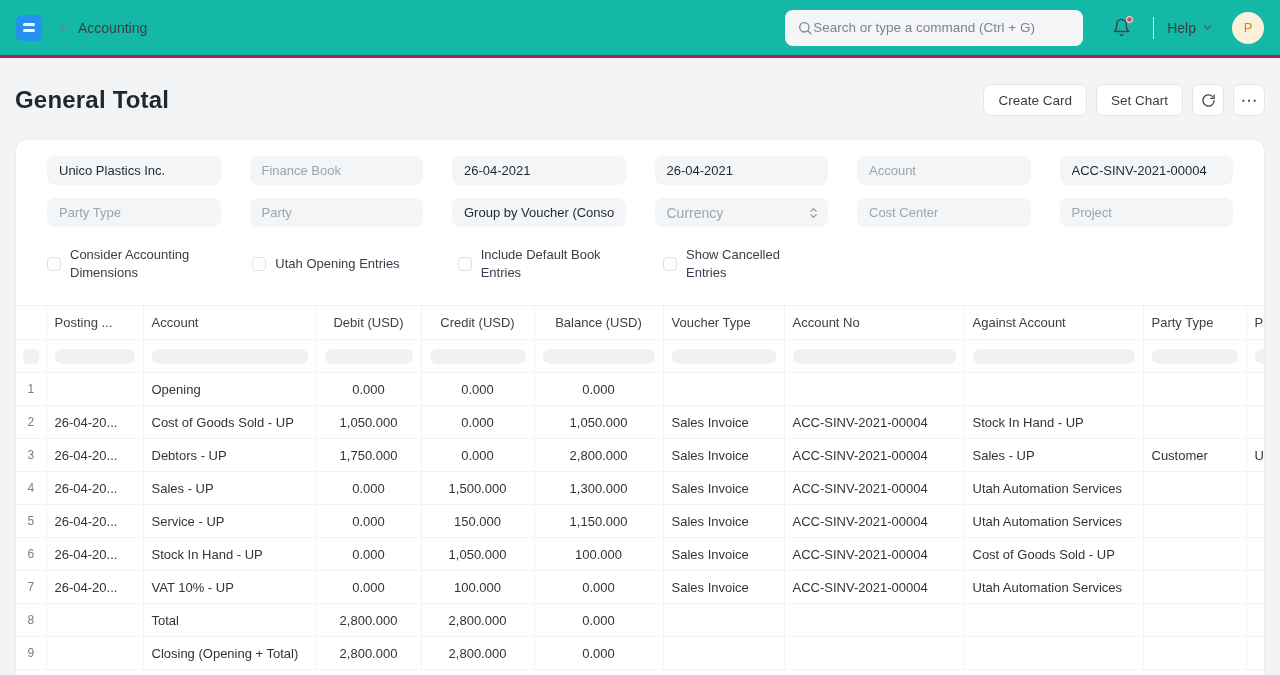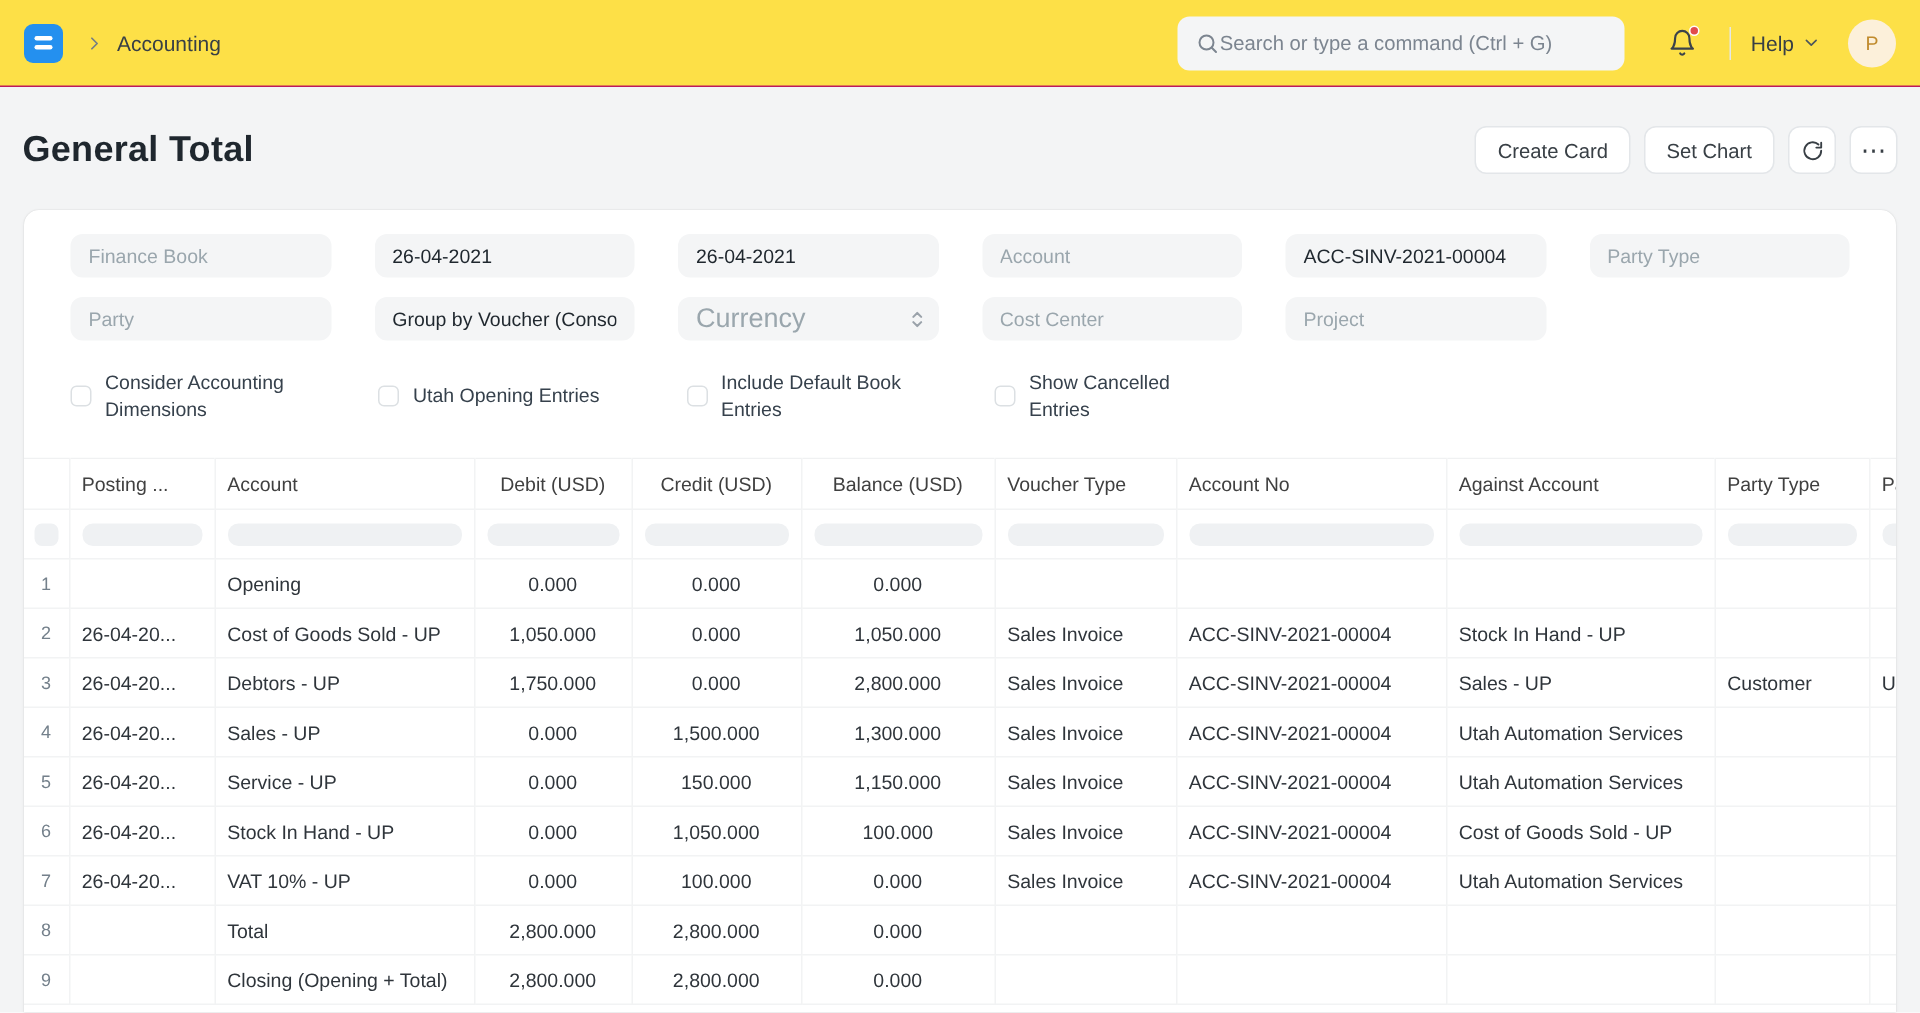--- a/index.html
+++ b/index.html
@@ -1,20 +1,20 @@
 <!DOCTYPE html>
 <html><head>
 <meta charset="utf-8">
 <style>
   * { box-sizing: border-box; margin: 0; padding: 0; }
   html,body { width:1280px; height:675px; overflow:hidden; }
   body { font-family:"Liberation Sans", sans-serif; background:#f3f4f5; color:#383f45; }
 
   
-  .navbar { height:58px; background:#fde047; border-bottom:1px solid #be185d;
+  .navbar { height:58px; background:#14b8a6; border-bottom:3px solid #be185d;
             display:flex; align-items:center; padding:12px 16px; }
   .logo { width:26px; height:26px; background:#2490ef; border-radius:6px;
           display:flex; flex-direction:column; justify-content:center; align-items:center;
           gap:3px; cursor:pointer; flex:none; }
   .logo i { display:block; width:12px; height:3px; background:#fff; border-radius:2px; }
   .crumb-sep { display:flex; margin:0 8px 0 14px; }
   .breadcrumb { font-size:14px; color:#383f45; cursor:pointer; }
 
   .search { margin-left:auto; width:298px; height:36px; background:#f4f5f6; border-radius:8px;
             display:flex; align-items:center; padding:0 12px; gap:0; }
@@ -48,21 +48,21 @@
           box-shadow:0 0 1px rgba(0,0,0,.14), 0 1px 3px rgba(0,0,0,.05);
           padding-top:16px; overflow:hidden; }
 
   .filters { margin:0 31px; display:grid; grid-template-columns:repeat(6,1fr); gap:13px 29px; }
   .finput { width:100%; height:29px; background:#f4f5f6; border:none; border-radius:8px;
             padding:0 12px; font:13px "Liberation Sans",sans-serif; color:#1f272e;
             outline:none; white-space:nowrap; overflow:hidden; }
   .finput::placeholder { color:#9aa6ad; }
   .select-box { height:29px; background:#f4f5f6; border-radius:8px; display:flex;
                 align-items:center; justify-content:space-between; padding:0 10px 0 12px;
-                font-size:18px; color:#9aa6ad; cursor:pointer; }
+                font-size:14px; color:#9aa6ad; cursor:pointer; }
 
   .checks { margin:19px 31px 0; display:grid; grid-template-columns:repeat(6,1fr);
             column-gap:46px; align-items:center; min-height:36px; }
   .check-item { display:flex; align-items:center; gap:9px; font-size:13px; color:#36414c;
                 line-height:1.35; }
   .checkbox { width:14px; height:14px; flex:none; background:#fff;
               border:1px solid #dcе0e3; border:1px solid #dce0e3; border-radius:4px; cursor:pointer; }
 
   
   .table-wrap { margin-top:23px; overflow:hidden; width:100%; }
@@ -143,20 +143,21 @@
     </button>
     <button class="btn icon-btn">
       <span class="dots">⋯</span>
     </button>
   </div>
 </div>
 
 <div class="card">
 
   <div class="filters">
+    <input class="finput" value="Unico Plastics Inc." style="">
     <input class="finput" placeholder="Finance Book" style="">
     <input class="finput" value="26-04-2021" style="">
     <input class="finput" value="26-04-2021" style="">
     <input class="finput" placeholder="Account" style="">
     <input class="finput" value="ACC-SINV-2021-00004" style="">
 
     <input class="finput" placeholder="Party Type" style="">
     <input class="finput" placeholder="Party" style="">
     <input class="finput" value="Group by Voucher (Consolidated)" style="">
     <div class="select-box">

